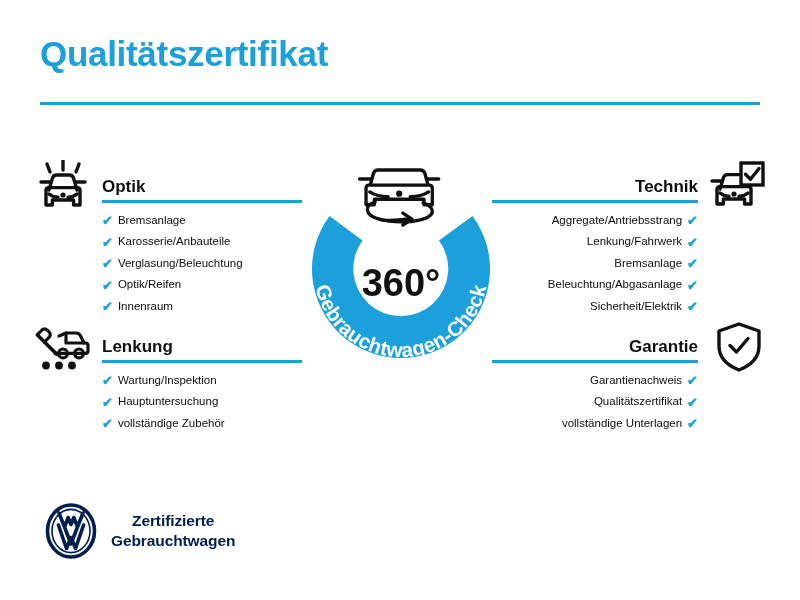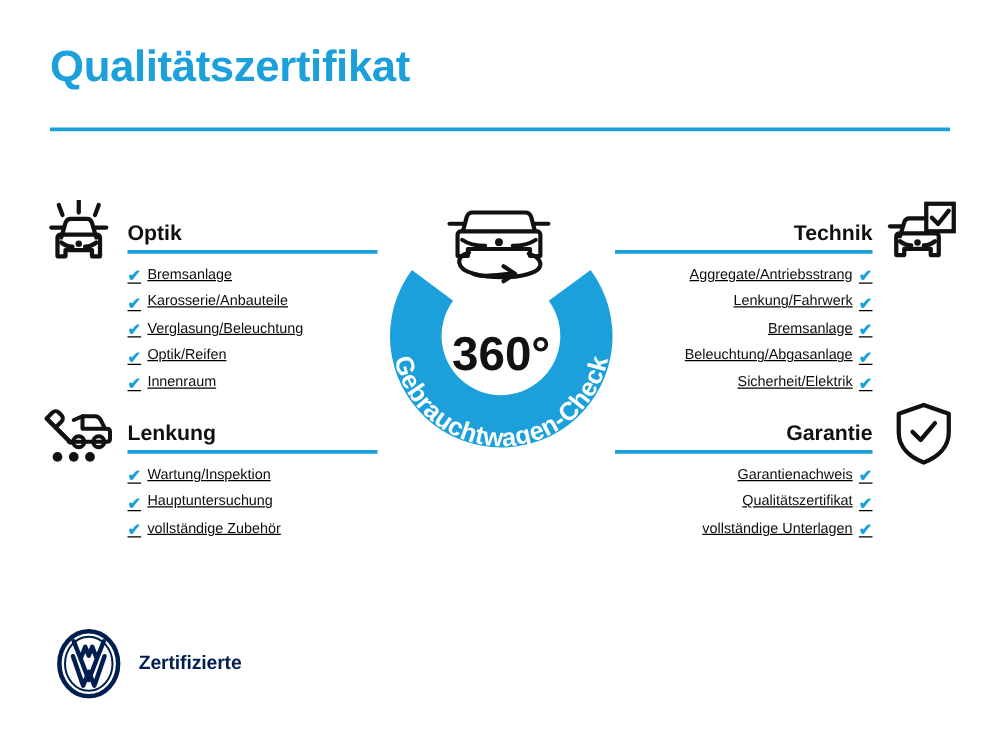--- a/index.html
+++ b/index.html
@@ -17,21 +17,21 @@
     position:absolute;left:40px;top:36px;
     font-size:35px;font-weight:bold;color:#1BA0DB;
     letter-spacing:-0.3px;line-height:1;
   }
   .title-rule{
     position:absolute;left:40px;top:102px;width:720px;height:3px;
     background:#1BA0DB;
   }
 
   
-  .section{position:absolute;text-decoration:underline;}
+  .section{position:absolute;}
   .sec-optik   {left:36px; top:160px; width:272px;}
   .sec-wartung {left:36px; top:320px; width:272px;}
   .sec-technik {left:492px;top:160px; width:272px;}
   .sec-garantie{left:492px;top:320px; width:272px;}
 
   .sec-head{position:relative;height:48px;}
   .sec-title{
     position:absolute;bottom:13px;
     font-size:17px;font-weight:bold;color:#101010;
     line-height:1;
@@ -283,16 +283,17 @@
         <ellipse cx="26" cy="28" rx="23.5" ry="26" fill="none" stroke="#001E50" stroke-width="3.6"></ellipse>
         <ellipse cx="26" cy="28" rx="19" ry="21.6" fill="none" stroke="#001E50" stroke-width="1.6"></ellipse>
         <path d="M14 10 L19.5 24 L23.2 14.5 L26 21.5 L28.8 14.5 L32.5 24 L38 10
                  M19.5 24 L26 41 L32.5 24
                  M26 41 L26 41" fill="none" stroke="#001E50" stroke-width="3.6" stroke-linejoin="round" stroke-linecap="round"></path>
         <path d="M13.4 22 L21.5 45.5 L26 34.5 L30.5 45.5 L38.6 22" fill="none" stroke="#001E50" stroke-width="3.6" stroke-linejoin="round" stroke-linecap="round"></path>
       </svg>
     </span>
     <span class="vw-text">
       <span>Zertifizierte</span><br>
+      <span>Gebrauchtwagen</span>
     </span>
   </div>
 
 </div>
 
 </body></html>

